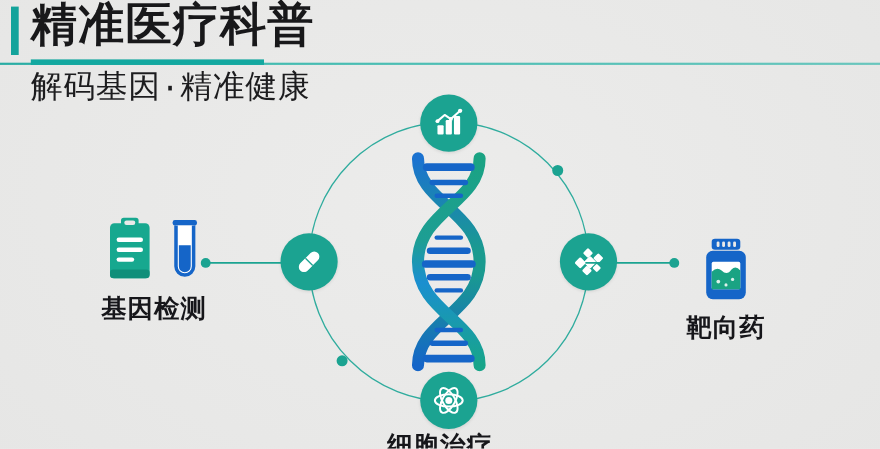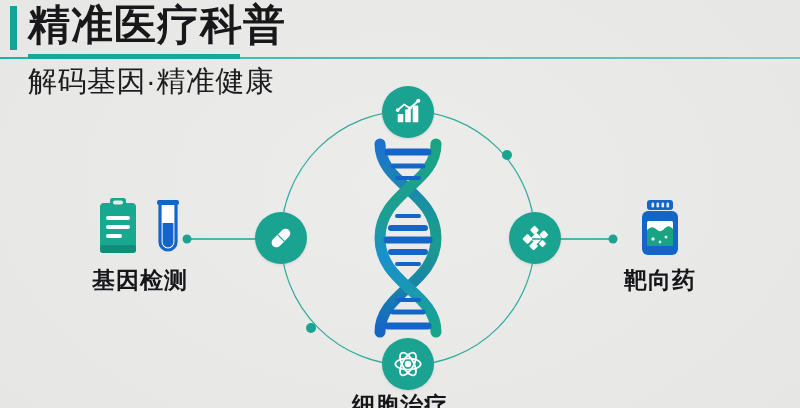--- a/index.html
+++ b/index.html
@@ -7,21 +7,21 @@
     padding: 0;
     background: #e9e9e8;
   }
   #stage {
     position: relative;
     width: 800px;
     height: 408px;
     overflow: hidden;
     background:
       radial-gradient(ellipse 900px 600px at 50% 45%, #ececeb 0%, #e6e6e5 60%, #e2e2e1 100%);
-    font-family: Liberation Sans, sans-serif;
+    font-family: Liberation Mono, monospace;
     -webkit-font-smoothing: antialiased;
   }
 
   
   #accent-bar {
     position: absolute;
     left: 10px;
     top: 6px;
     width: 7px;
     height: 44px;
@@ -111,21 +111,21 @@
     margin-top: -100px;
   }
 
   
   .side-item {
     position: absolute;
     text-align: center;
     width: 180px;
   }
   #side-left  { left: 50px;  top: 193px; }
-  #side-right { left: 570px; top: 193px; }
+  #side-right { left: 570px; top: 210px; }
   .side-icons {
     height: 70px;
     display: flex;
     align-items: center;
     justify-content: center;
   }
   .side-label {
     font-size: 23px;
     font-weight: bold;
     color: #16161a;

